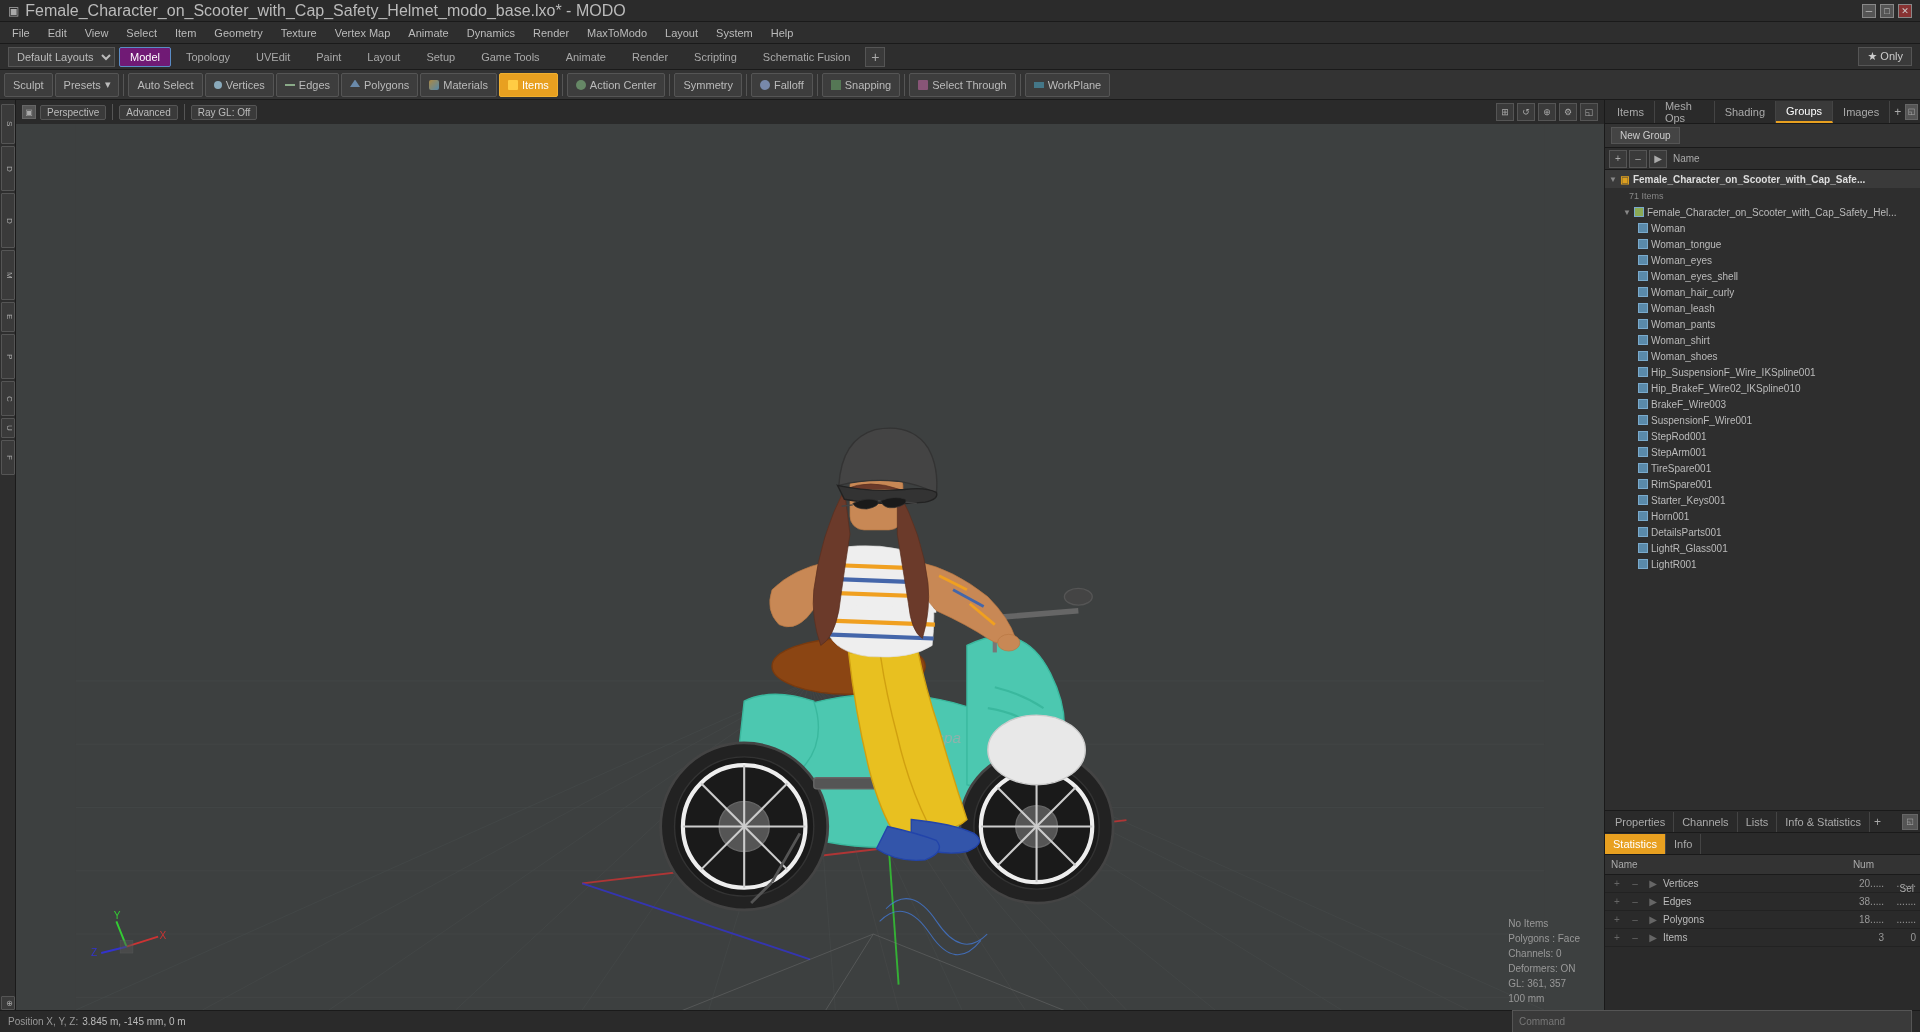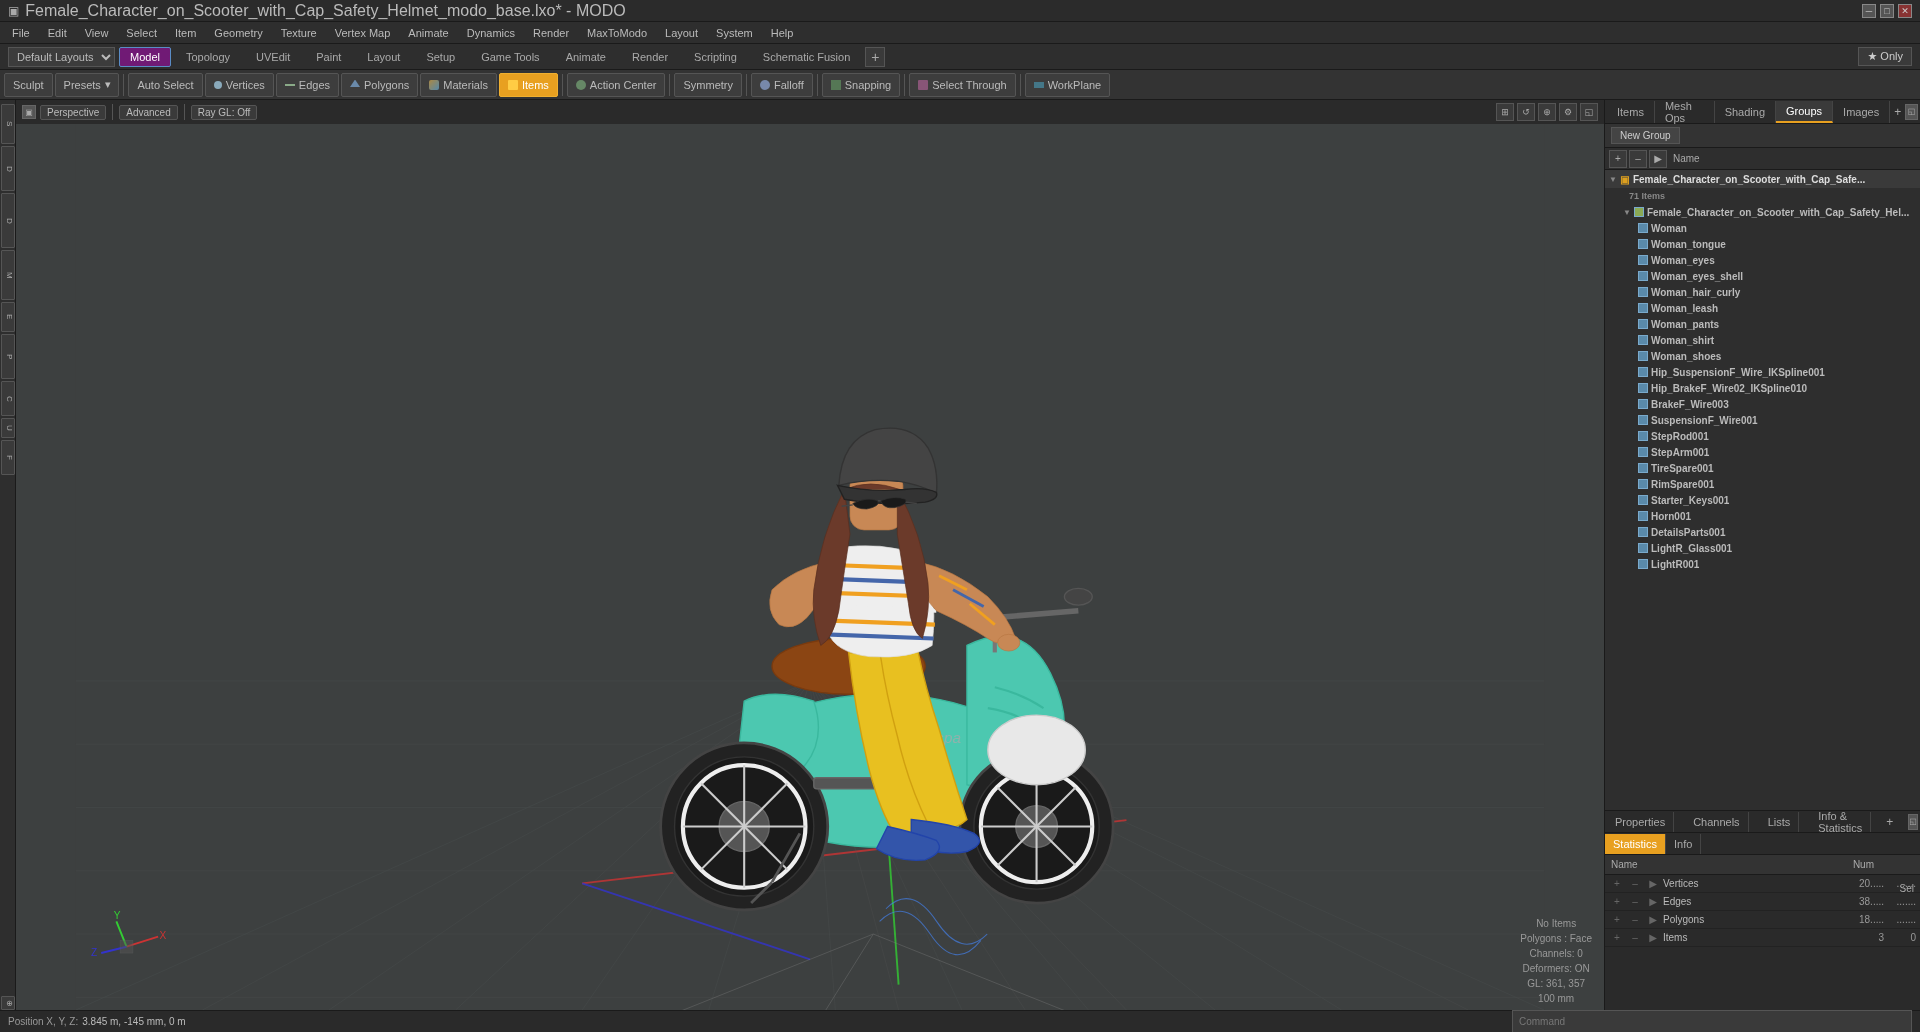--- a/index.html
+++ b/index.html
@@ -207,25 +207,25 @@
     
     .grid-svg {
       position: absolute;
       top: 0; left: 0;
       width: 100%; height: 100%;
     }
 
     
     #viewport-status {
       position: absolute;
-      bottom: 0; right: 4px;
+      bottom: 0; right: 16px;
       padding: 4px 8px;
       color: #999;
       font-size: 10px;
-      text-align: center;
+      text-align: left;
       line-height: 1.5;
     }
 
     
     #right-panel {
       width: 316px;
       background: #2e2e2e;
       border-left: 1px solid #1a1a1a;
       display: flex;
       flex-direction: column;
@@ -303,21 +303,20 @@
     }
     .tree-item {
       height: 16px;
       display: flex;
       align-items: center;
       padding: 0 4px;
       font-size: 10px;
       color: #bbb;
       cursor: pointer;
       gap: 2px;
-      font-weight: bold;
     }
     .tree-item.group-header {
       background: #3a3a3a;
       color: #ddd;
       font-weight: bold;
       height: 18px;
     }
     .tree-indent { width: 12px; flex-shrink: 0; }
     .tree-icon {
       width: 12px; height: 12px;
@@ -339,21 +338,20 @@
       display: flex;
       flex-direction: column;
     }
     #bottom-panel-tabs {
       height: 22px;
       background: #2a2a2a;
       display: flex;
       align-items: center;
       border-bottom: 1px solid #1a1a1a;
       padding: 0 2px;
-      gap: 11px;
     }
     .bottom-tab {
       padding: 2px 8px;
       color: #aaa;
       font-size: 11px;
       cursor: pointer;
       height: 20px;
       display: flex;
       align-items: center;
       border-right: 1px solid #444;

